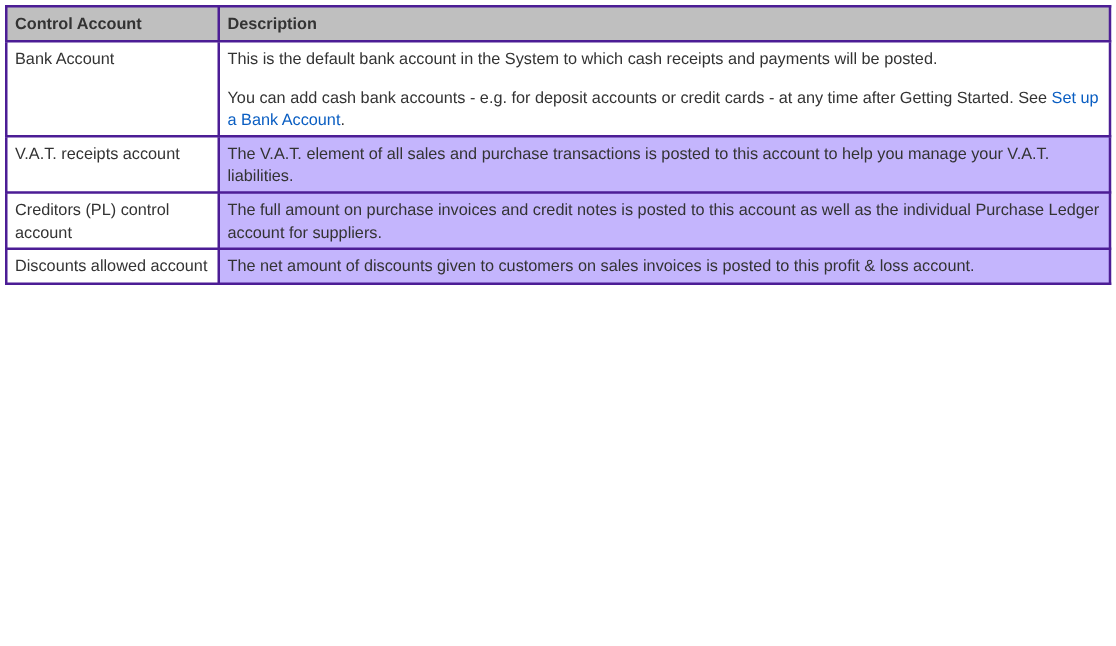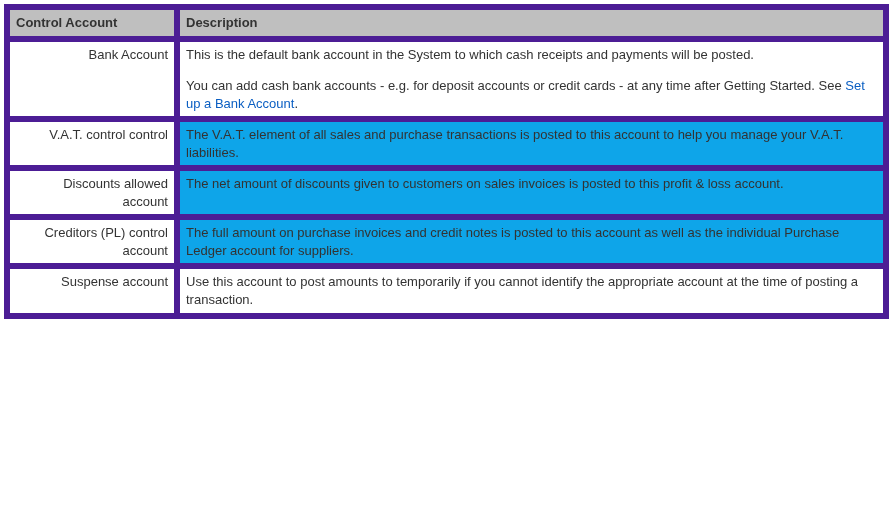--- a/index.html
+++ b/index.html
@@ -13,43 +13,42 @@
       color: #333;
       background: #fff;
       padding: 4px;
     }
     table {
       border-collapse: collapse;
       width: 885px;
       table-layout: fixed;
     }
     th, td {
-      border: 6px solid #4c1d95;
+      border: 2px solid #4c1d95;
       text-align: left;
       vertical-align: top;
       padding: 4px 6px;
       line-height: 1.35;
     }
     th {
       background: #bfbfbf;
       font-weight: bold;
       font-size: 13px;
     }
     col.col-account {
       width: 170px;
     }
     col.col-desc {
       width: auto;
     }
     tr.shaded td.desc-cell {
-      background: #0ea5e9;
+      background: #c4b5fd;
     }
     td.account-cell {
       background: #fff;
-      text-align: right;
     }
     .link {
       color: #0a5ec2;
       text-decoration: none;
       cursor: pointer;
     }
     .para-gap {
       display: block;
       height: 14px;
     }
@@ -67,29 +66,25 @@
       <th>Control Account</th>
       <th>Description</th>
     </tr>
   </thead>
   <tbody id="tbody">
   <tr>
         <td class="account-cell">Bank Account</td>
         <td class="desc-cell"><span>This is the default bank account in the System to which cash receipts and payments will be posted.</span><span class="para-gap"></span><span>You can add cash bank accounts - e.g. for deposit accounts or credit cards - at any time after Getting Started.  See </span><a class="link">Set up a Bank Account</a><span>.</span></td>
       </tr>
       <tr class="shaded">
-        <td class="account-cell">V.A.T. control control</td>
+        <td class="account-cell">V.A.T. receipts account</td>
         <td class="desc-cell">The V.A.T. element of all sales and purchase transactions is posted to this account to help you manage your V.A.T. liabilities.</td>
+      </tr>
+      <tr class="shaded">
+        <td class="account-cell">Creditors (PL) control account</td>
+        <td class="desc-cell">The full amount on purchase invoices and credit notes is posted to this account as well as the individual Purchase Ledger account for suppliers.</td>
       </tr>
       <tr class="shaded">
         <td class="account-cell">Discounts allowed account</td>
         <td class="desc-cell">The net amount of discounts given to customers on sales invoices is posted to this profit &amp; loss account.</td>
       </tr>
-      <tr class="shaded">
-        <td class="account-cell">Creditors (PL) control account</td>
-        <td class="desc-cell">The full amount on purchase invoices and credit notes is posted to this account as well as the individual Purchase Ledger account for suppliers.</td>
-      </tr>
-      <tr>
-        <td class="account-cell">Suspense account</td>
-        <td class="desc-cell">Use this account to post amounts to temporarily if you cannot identify the appropriate account at the time of posting a transaction.</td>
-      </tr>
     </tbody>
 </table>
 
 </body></html>

